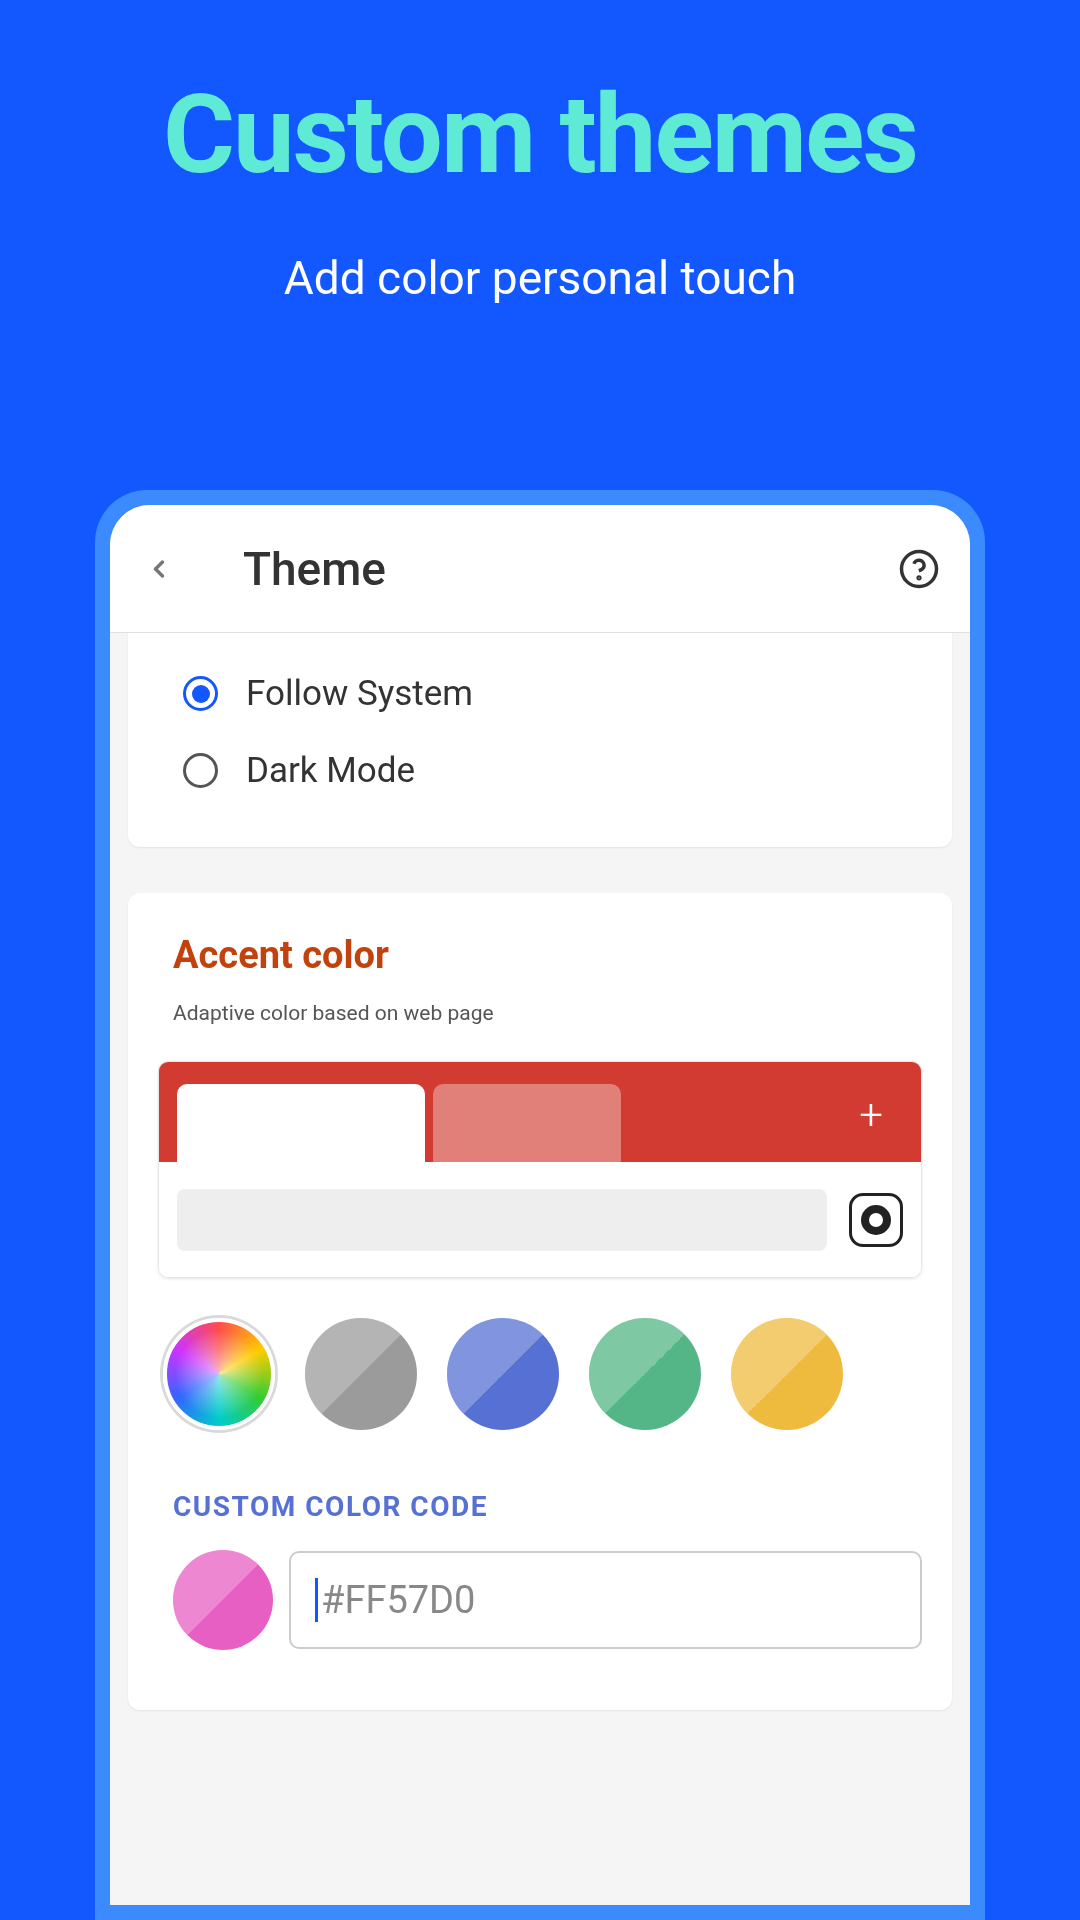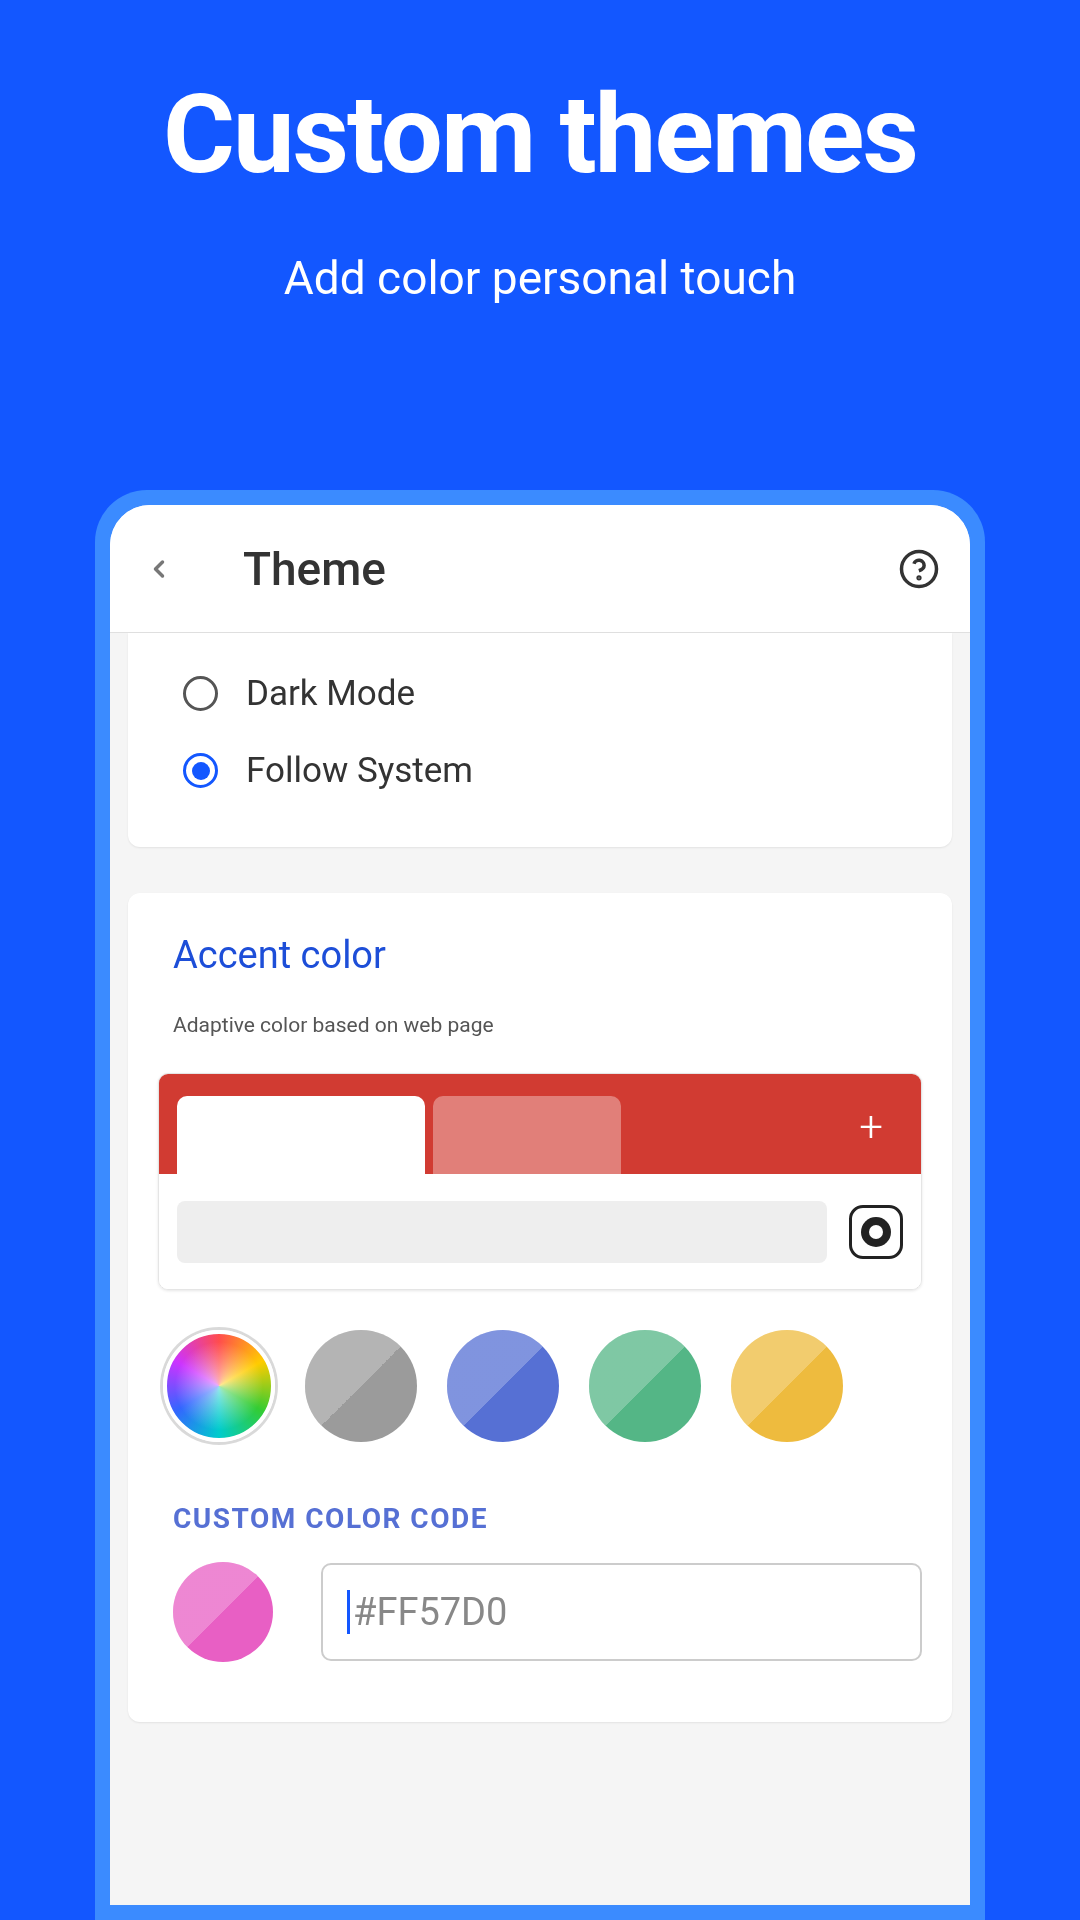--- a/index.html
+++ b/index.html
@@ -4,21 +4,21 @@
 <style>
 * { margin: 0; padding: 0; box-sizing: border-box; }
 body {
   width: 1080px;
   height: 1920px;
   background: #1357FF;
   font-family: -apple-system, BlinkMacSystemFont, 'Segoe UI', Roboto, Helvetica, Arial, sans-serif;
   overflow: hidden;
 }
 .hero-title {
-  color: #ffffff;
+  color: #5eead4;
   font-size: 110px;
   font-weight: 700;
   text-align: center;
   margin-top: 70px;
   letter-spacing: -2px;
 }
 .hero-subtitle {
   color: #fff;
   font-size: 46px;
   font-weight: 400;
@@ -109,23 +109,23 @@
   height: 18px;
   background: #1357FF;
   border-radius: 50%;
 }
 .radio-label {
   font-size: 35px;
   color: #333;
 }
 .section-title {
   font-size: 38px;
-  font-weight: 400;
-  color: #1d4ed8;
-  margin-bottom: 36px;
+  font-weight: 700;
+  color: #c2410c;
+  margin-bottom: 24px;
   padding-left: 15px;
 }
 .section-desc {
   font-size: 21px;
   color: #555;
   margin-bottom: 36px;
   padding-left: 15px;
 }
 .browser-preview {
   border-radius: 10px;
@@ -233,21 +233,21 @@
   font-size: 28px;
   font-weight: 700;
   color: #5670D4;
   letter-spacing: 1.5px;
   margin-bottom: 27px;
   padding-left: 15px;
 }
 .custom-row {
   display: flex;
   align-items: center;
-  gap: 48px;
+  gap: 16px;
   padding-left: 15px;
   text-align: right;
 }
 .custom-swatch {
   width: 100px;
   height: 100px;
   border-radius: 50%;
   background: #E85FC4;
   position: relative;
 }
@@ -298,28 +298,28 @@
         <circle cx="12" cy="12" r="10"></circle>
         <path d="M9.09 9a3 3 0 0 1 5.83 1c0 2-3 3-3 3"></path>
         <circle cx="12" cy="17" r="0.5" fill="#333"></circle>
       </svg>
     </div>
 
     <div class="content">
 
       <div class="card first">
         <div class="radio-row">
-          <div class="radio-circle"></div>
-          <div class="radio-label">Dark Mode</div>
-        </div>
-        <div class="radio-row">
           <div class="radio-circle selected">
             <div class="radio-dot"></div>
           </div>
           <div class="radio-label">Follow System</div>
+        </div>
+        <div class="radio-row">
+          <div class="radio-circle"></div>
+          <div class="radio-label">Dark Mode</div>
         </div>
       </div>
 
       <div class="card second">
         <div class="section-title">Accent color</div>
         <div class="section-desc">Adaptive color based on web page</div>
 
         <div class="browser-preview">
           <div class="tab-bar">
             <div class="tab active"></div>

